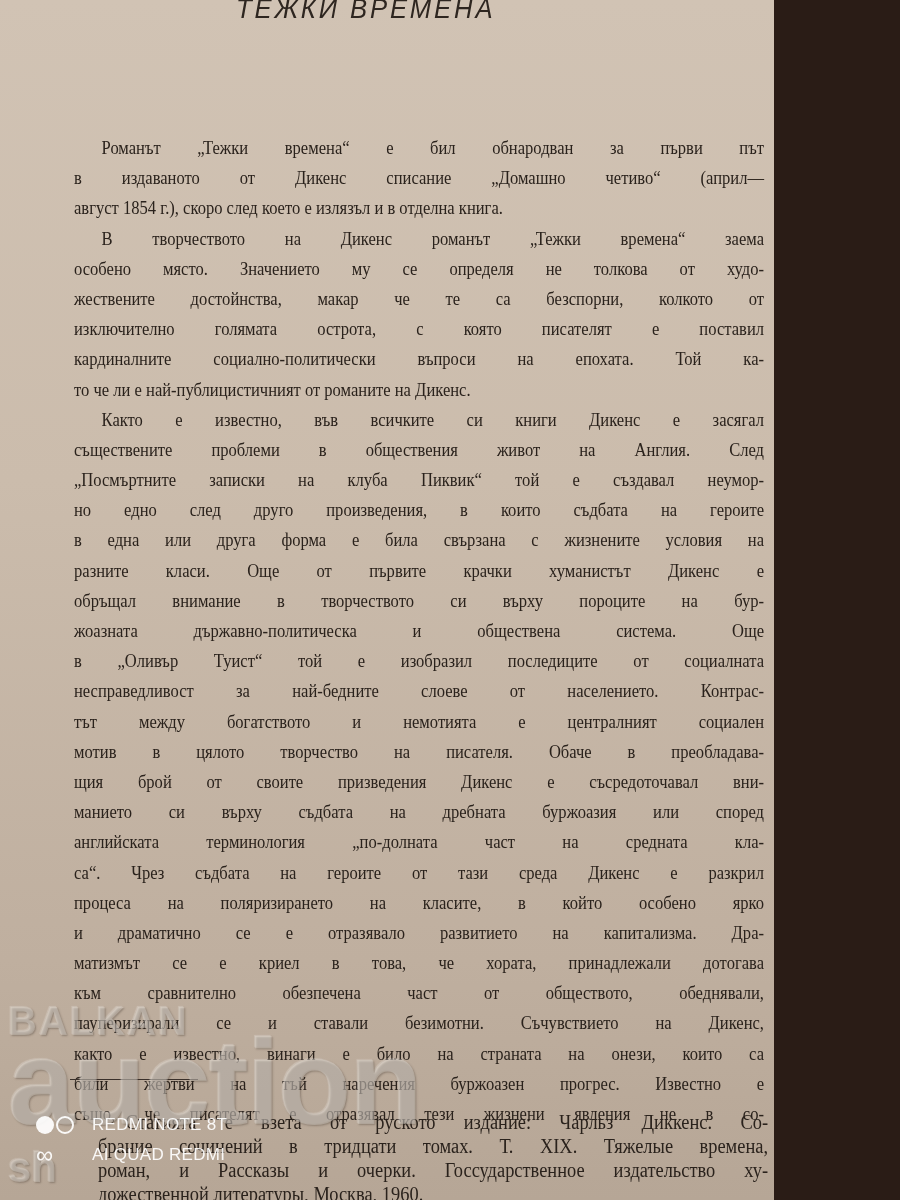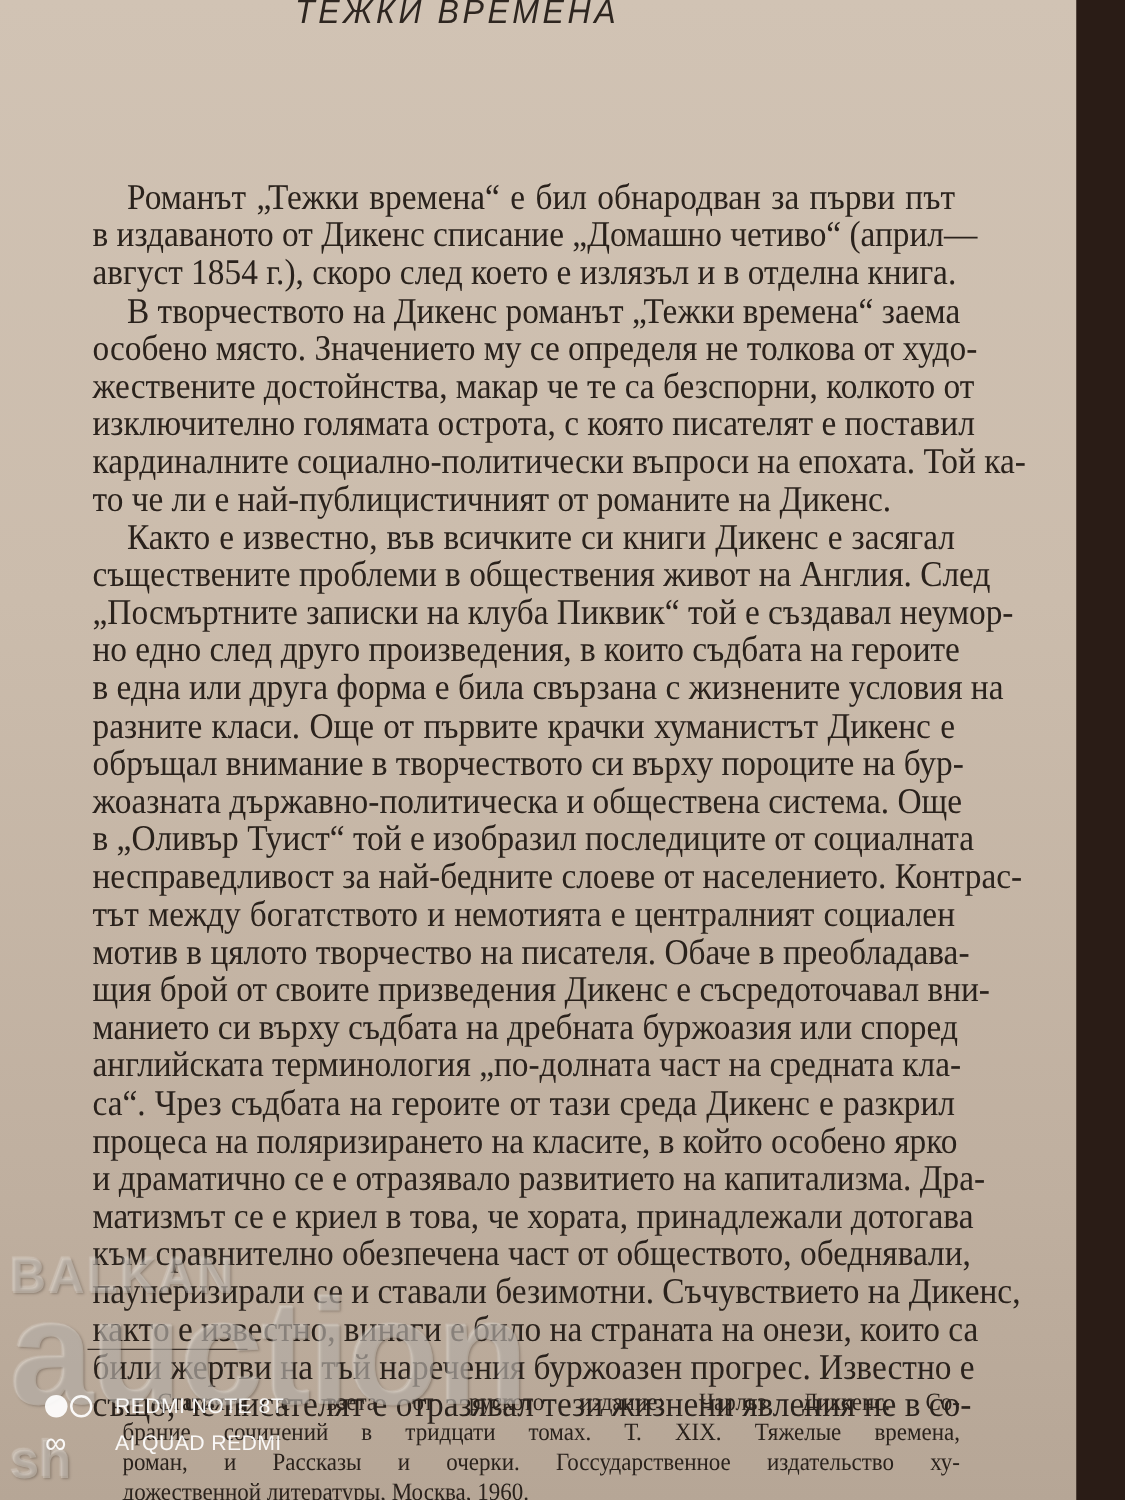--- a/index.html
+++ b/index.html
@@ -2,34 +2,34 @@
 <html><head>
 <meta charset="utf-8">
 <style>
   html, body { margin: 0; padding: 0; }
   body {
     width: 900px; height: 1200px; overflow: hidden; position: relative;
     background: #2a1c16;
     font-family: "Liberation Serif", "DejaVu Serif", serif;
   }
   .page {
-    position: absolute; left: 0; top: 0; width: 861px; height: 1200px;
+    position: absolute; left: 0; top: 0; width: 774px; height: 1200px;
     background: linear-gradient(180deg, #d1c3b4 0%, #cbbcac 40%, #bfaf9f 80%, #b6a696 100%);
     clip-path: polygon(0 0, 893px 0, 893px 520px, 900px 700px, 900px 1200px, 0 1200px);
   }
   .title {
     position: absolute; top: -6px; left: 236px;
     font-family: "Liberation Sans", "DejaVu Sans", sans-serif;
     font-style: italic; font-size: 27px; letter-spacing: 3px;
     color: #2e2620; transform: scaleX(0.95); transform-origin: left;
     white-space: nowrap;
   }
   .body-text {
-    position: absolute; left: 74px; top: 143px; width: 690px;
-    color: #2a221c; font-size: 29px;
+    position: absolute; left: 74px; top: 133px; width: 690px;
+    color: #2a221c; font-size: 18px;
   }
   .line {
     display: block; height: 30.2px; line-height: 30.2px;
     white-space: nowrap; text-align: justify; text-align-last: justify;
     transform: scaleX(0.92); transform-origin: left;
     width: 108.7%;
   }
   .line.last { text-align-last: left; }
   .line.indent { padding-left: 30px; box-sizing: border-box; }
   .rule {

